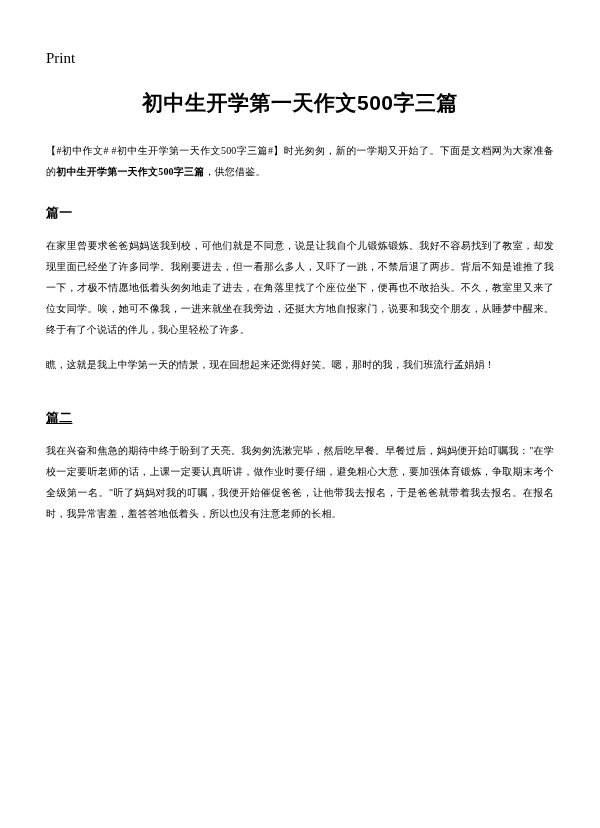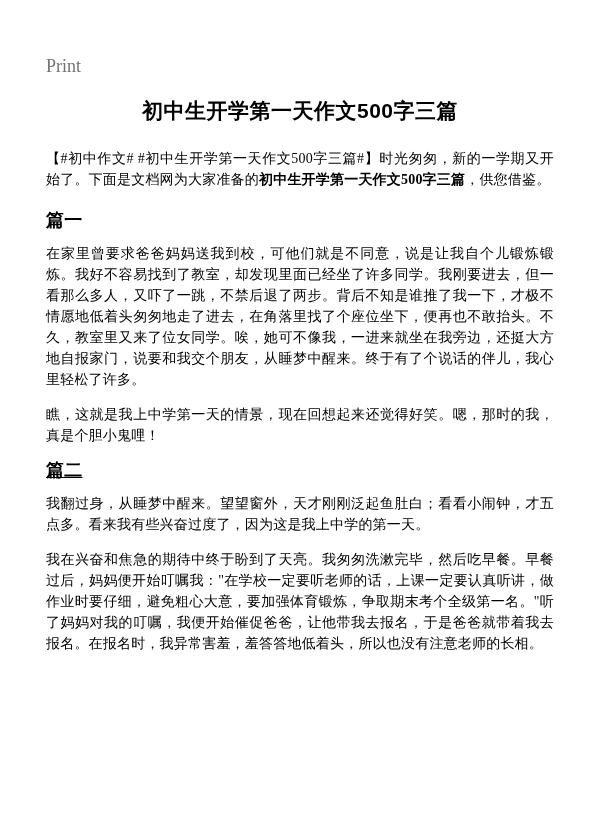--- a/index.html
+++ b/index.html
@@ -16,72 +16,71 @@
   }
   .page {
     position: relative;
     width: 600px;
     height: 828px;
     box-sizing: border-box;
     padding: 46px 46px 0 46px;
   }
   .print-label {
     font-family: "Liberation Serif", "DejaVu Serif", serif;
-    font-size: 18px;
+    font-size: 15px;
     line-height: 16px;
-    color: #737373;
-    margin: 12px 0 22px 0;
+    color: #000000;
+    margin: 4px 0 22px 0;
   }
   .doc-title {
     text-align: center;
     font-family: "Liberation Sans", "DejaVu Sans", sans-serif;
     font-weight: bold;
     font-size: 21px;
     line-height: 30px;
     letter-spacing: 0.5px;
     margin: 0 0 22px 0;
   }
   .para {
-    font-size: 14px;
+    font-size: 10px;
     line-height: 21px;
     text-align: justify;
     text-justify: inter-ideograph;
     margin: 0 0 14px 0;
     letter-spacing: 0.2px;
   }
   .para.lead {
     margin-bottom: 20px;
   }
   .section-head {
-    font-size: 18px;
+    font-size: 13px;
     line-height: 21px;
     font-weight: bold;
     margin: 0 0 12px 0;
     letter-spacing: 0.2px;
   }
   .section-head.spaced {
-    margin-top: 14px;
+    margin-top: 32px;
     text-decoration: underline;
   }
   .b {
     font-weight: bold;
   }
 </style>
 </head>
 <body>
 
 <div class="page">
 
   <div class="print-label">Print</div>
 
   <h1 class="doc-title">初中生开学第一天作文500字三篇</h1>
 
   <p class="para lead"><span>【#初中作文# #初中生开学第一天作文500字三篇#】</span><span>时光匆匆，新的一学期又开始了。下面是文档网为大家准备的</span><span class="b">初中生开学第一天作文500字三篇</span><span>，供您借鉴。</span></p>
 
   <h2 class="section-head">篇一</h2>
   <p class="para">在家里曾要求爸爸妈妈送我到校，可他们就是不同意，说是让我自个儿锻炼锻炼。我好不容易找到了教室，却发现里面已经坐了许多同学。我刚要进去，但一看那么多人，又吓了一跳，不禁后退了两步。背后不知是谁推了我一下，才极不情愿地低着头匆匆地走了进去，在角落里找了个座位坐下，便再也不敢抬头。不久，教室里又来了位女同学。唉，她可不像我，一进来就坐在我旁边，还挺大方地自报家门，说要和我交个朋友，从睡梦中醒来。终于有了个说话的伴儿，我心里轻松了许多。</p>
-  <p class="para">瞧，这就是我上中学第一天的情景，现在回想起来还觉得好笑。嗯，那时的我，真是个胆小鬼哩！</p>
+  <p class="para">瞧，这就是我上中学第一天的情景，现在回想起来还觉得好笑。嗯，那时的我，我们班流行孟娟娟！</p>
 
   <h2 class="section-head spaced">篇二</h2>
-  <p class="para">我翻过身，从睡梦中醒来。望望窗外，天才刚刚泛起鱼肚白；看看小闹钟，才五点多。看来我有些兴奋过度了，因为这是我上中学的第一天。</p>
   <p class="para">我在兴奋和焦急的期待中终于盼到了天亮。我匆匆洗漱完毕，然后吃早餐。早餐过后，妈妈便开始叮嘱我："在学校一定要听老师的话，上课一定要认真听讲，做作业时要仔细，避免粗心大意，要加强体育锻炼，争取期末考个全级第一名。"听了妈妈对我的叮嘱，我便开始催促爸爸，让他带我去报名，于是爸爸就带着我去报名。在报名时，我异常害羞，羞答答地低着头，所以也没有注意老师的长相。</p>
 
 </div>
 
 </body></html>

